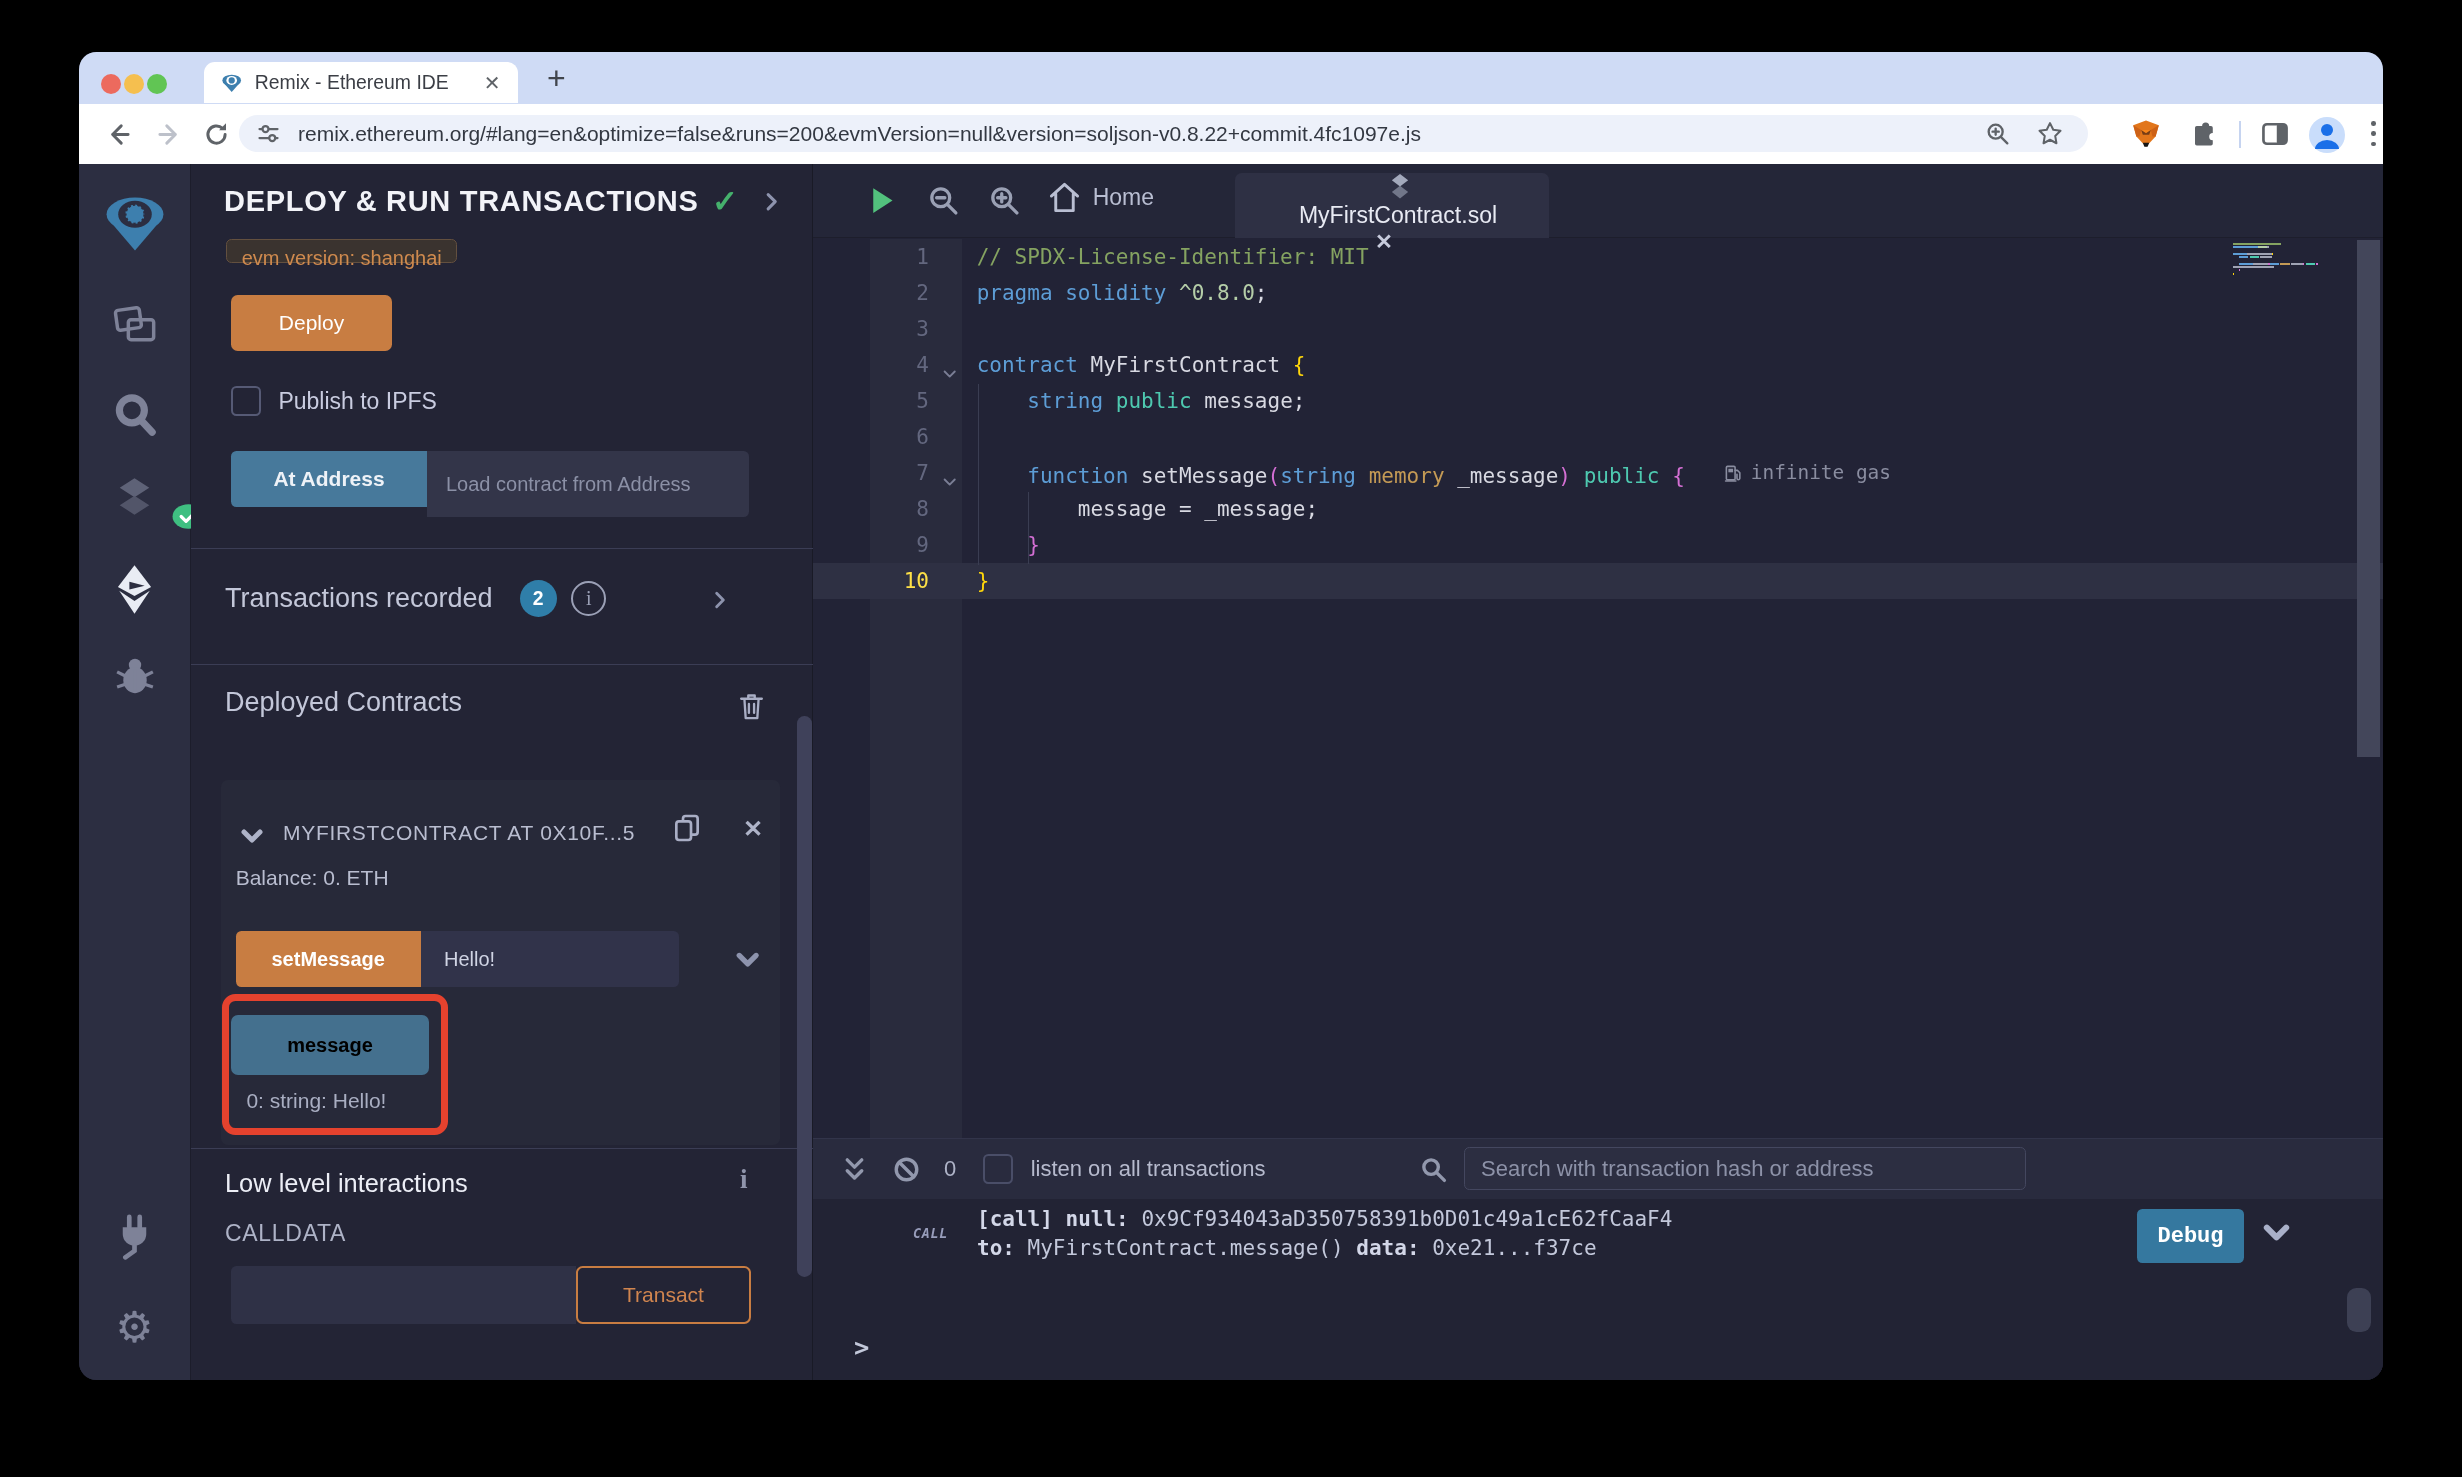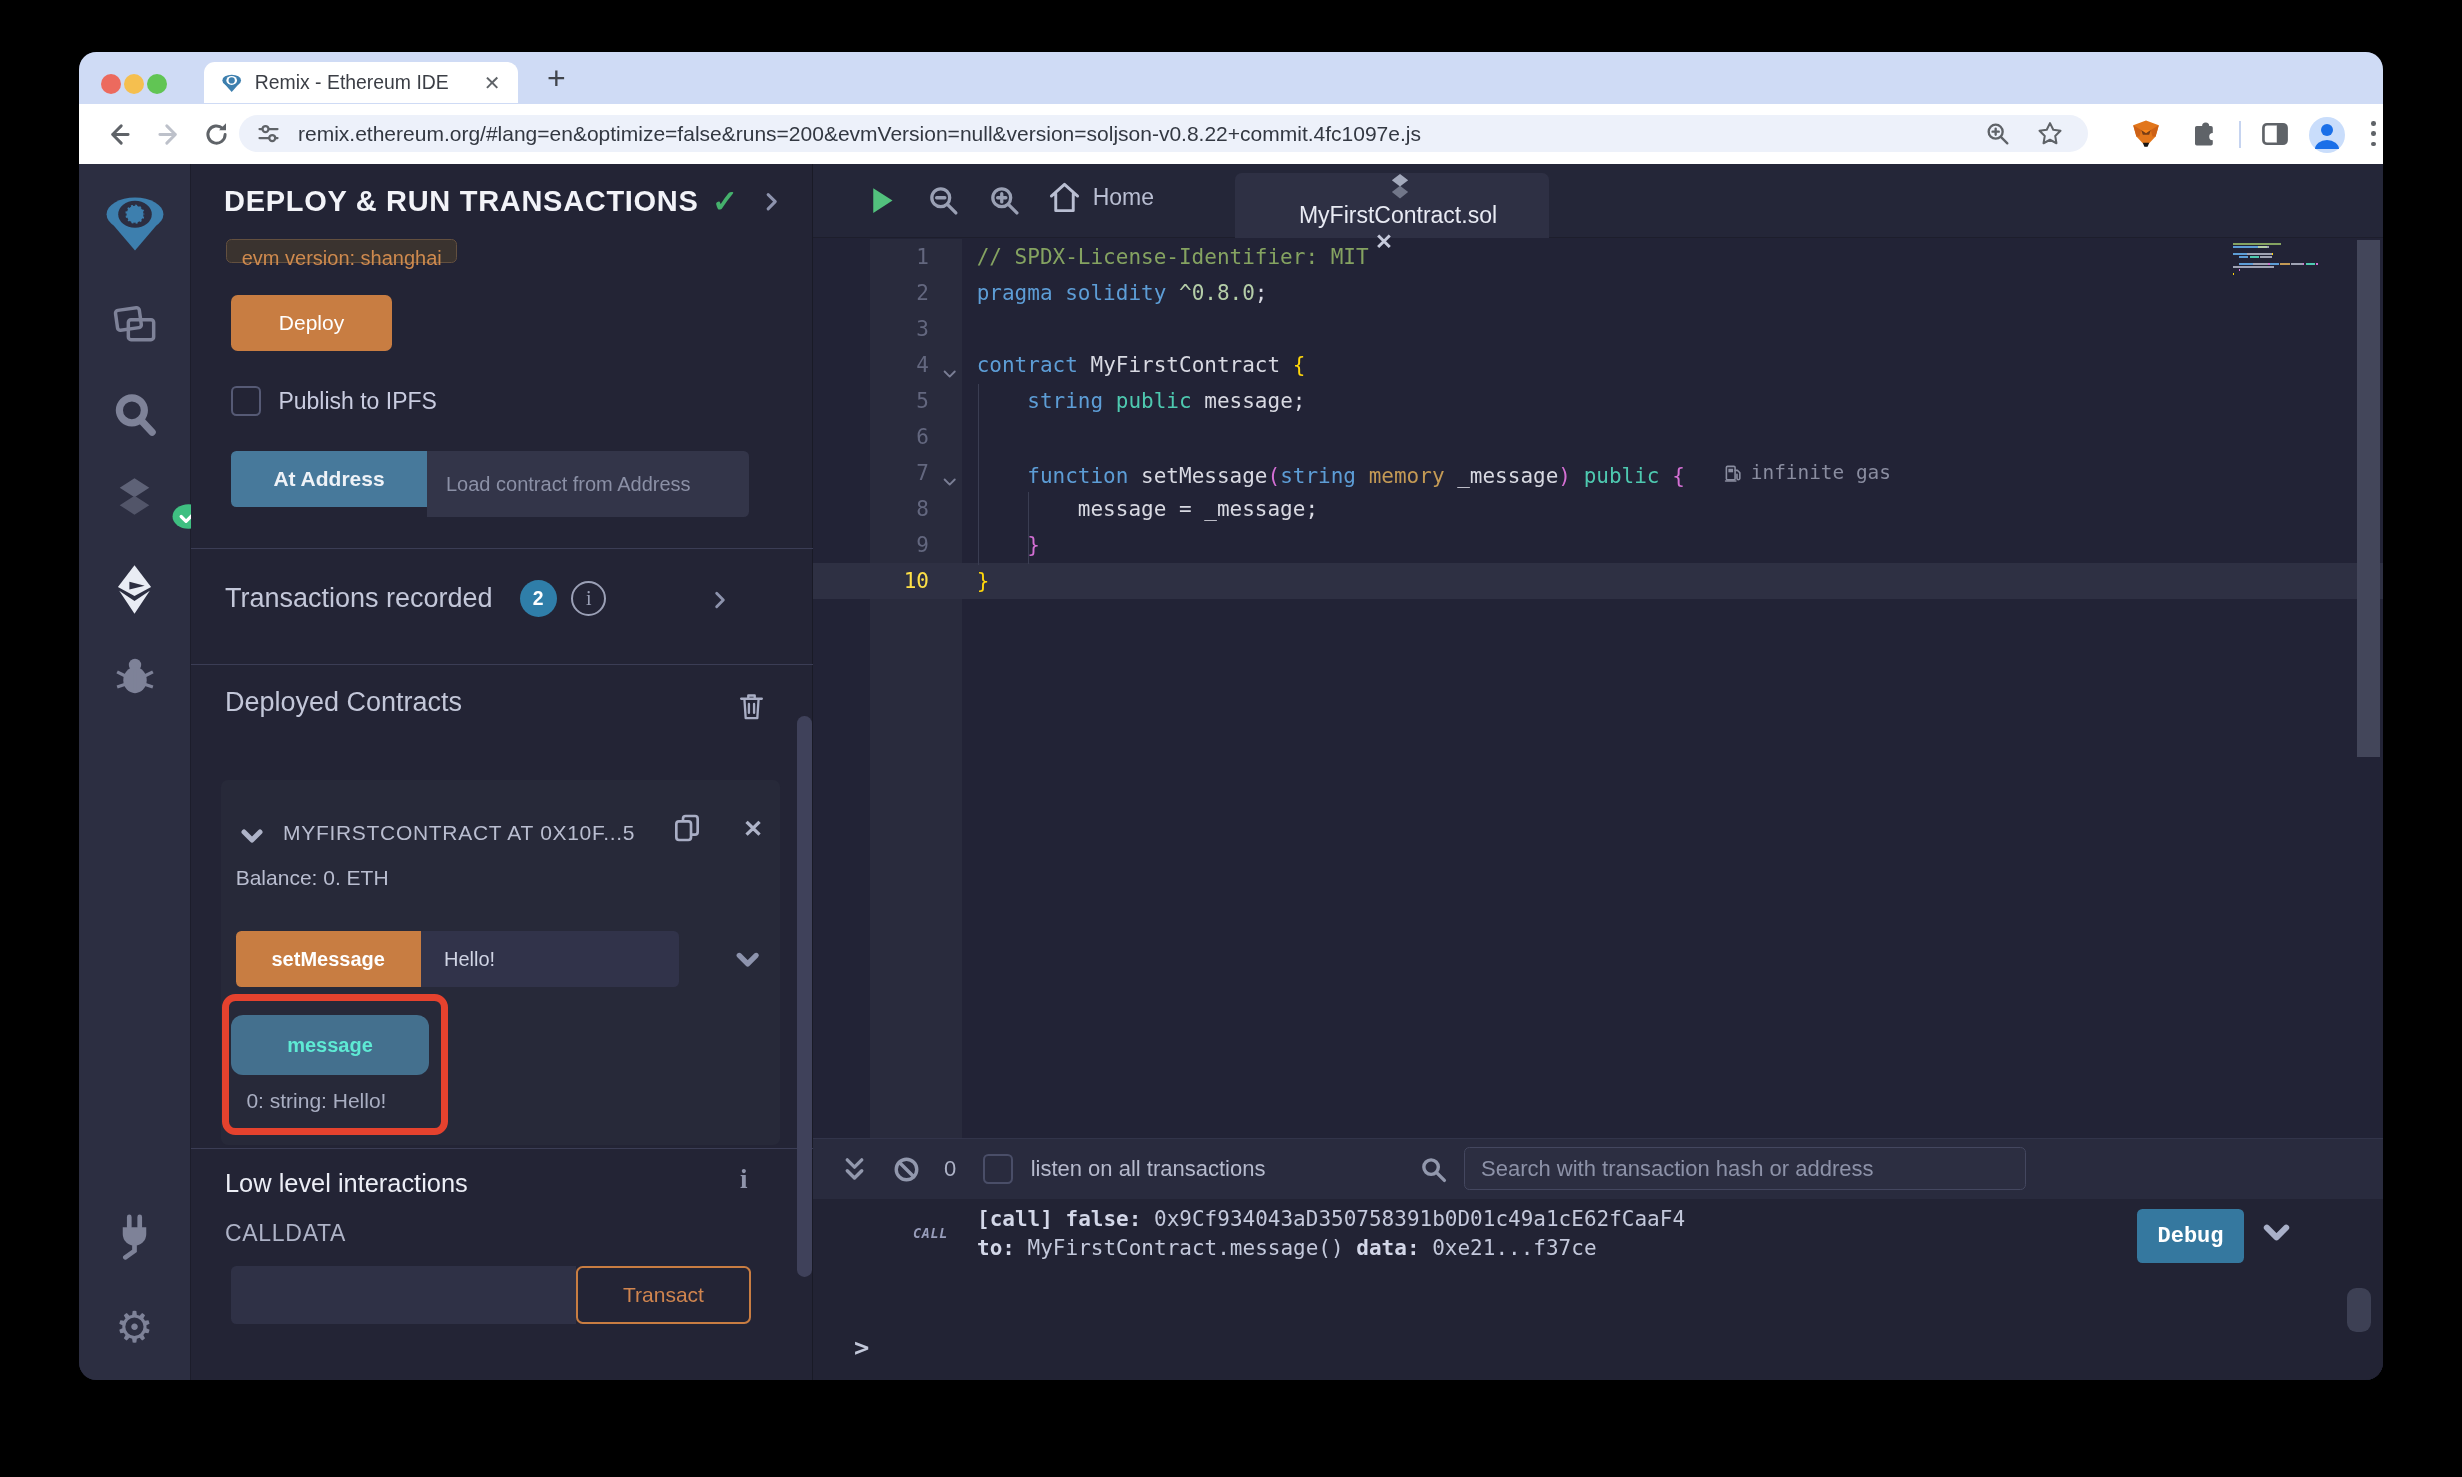--- a/index.html
+++ b/index.html
@@ -73,22 +73,22 @@
   .c-title { left:62px; top:41px; width:381px; font-size:21px; letter-spacing:0.7px; color:#b9bdd0;
              white-space:nowrap; overflow:hidden;}
   .c-copy { left:450px; top:32px; width:32px; height:32px; color:#a9aec5;}
   .c-x { left:522px; top:35px; font-size:24px; font-weight:700; color:#aeb3c8;}
   .c-bal { left:14.7px; top:86px; font-size:21px; color:#b9bdd0;}
   .sm-btn { left:14.7px; top:151px; width:185px; height:56px; background:#c87d42; border-radius:5.4px 0 0 5.4px;
             color:#fff; font-size:20px; font-weight:700; display:flex; align-items:center; justify-content:center;}
   .sm-in { left:200px; top:151px; width:258px; height:56px; background:#31334a; border:none; outline:none;
            border-radius:0 5.4px 5.4px 0; color:#d0d4e4; font-size:20px; padding-left:23px; font-family:"Liberation Sans",sans-serif;}
   .sm-chev { left:514px; top:167px; width:25.4px; height:25.4px; color:#8d93ad;}
-  .msg-btn { left:10px; top:235px; width:198px; height:60px; background:#44708e; border-radius:12px;
-             color:#5eead4; font-size:20px; font-weight:700; display:flex; align-items:center; justify-content:center;}
+  .msg-btn { left:10px; top:235px; width:198px; height:60px; background:#44708e; border-radius:7px;
+             color:#000000; font-size:20px; font-weight:700; display:flex; align-items:center; justify-content:center;}
   .msg-res { left:25.4px; top:309px; font-size:21px; color:#a9aec2;}
   .red-box { left:31px; top:830px; width:226px; height:141px; border:7.4px solid #e5422e; border-radius:13.4px; }
   .ll-row { left:34px; top:1005px; font-size:25.4px; color:#eceef6;}
   .ll-info { left:549px; top:1000px; font-size:27px; font-weight:700; color:#8f94ab; font-family:"Liberation Serif",serif;}
   .calldata { left:34px; top:1056px; font-size:23px; letter-spacing:0.7px; color:#aeb3c7;}
   .cd-in { left:40px; top:1102px; width:345px; height:58px; background:#2f3146; border:none; outline:none;
            border-radius:5.4px 0 0 5.4px;}
   .transact { left:385px; top:1102px; width:175px; height:58px; border:2px solid #c87d42; border-radius:6.7px;
               color:#d0854f; font-size:21px; display:flex; align-items:center; justify-content:center; background:transparent;}
   .p-scroll { left:606px; top:552px; width:14.7px; height:561px; border-radius:7.4px; background:#3f415a;}
@@ -423,21 +423,21 @@
           <span class="cnt">0</span>
           <span class="chk"></span>
           <span class="lbl">listen on all transactions</span>
         </div>
         <span class="t-search-ic"><svg viewBox="0 0 24 24" width="100%" height="100%">
               <circle cx="10" cy="10" r="6" fill="none" stroke="currentColor" stroke-linecap="round" stroke-linejoin="round" stroke-width="2.8"></circle>
               <path d="M14.8 14.8L21 21" fill="none" stroke="currentColor" stroke-linecap="round" stroke-linejoin="round" stroke-width="2.8"></path>
             </svg></span>
         <input class="t-search" placeholder="Search with transaction hash or address" style="">
         <span class="call-tag">CALL</span>
-        <div class="t-log" id="term-log"><div><b>[call]</b><span> </span><b>false:</b><span> 0x9Cf934043aD350758391b0D01c49a1cE62fCaaF4</span></div><div><b>to:</b><span> MyFirstContract.message() </span><b>data:</b><span> 0xe21...f37ce</span></div></div>
+        <div class="t-log" id="term-log"><div><b>[call]</b><span> </span><b>null:</b><span> 0x9Cf934043aD350758391b0D01c49a1cE62fCaaF4</span></div><div><b>to:</b><span> MyFirstContract.message() </span><b>data:</b><span> 0xe21...f37ce</span></div></div>
         <div class="debug-btn">Debug</div>
         <span class="debug-chev"><svg viewBox="0 0 24 24" width="100%" height="100%">
               <path d="M4 8l8 8 8-8" fill="none" stroke="currentColor" stroke-linecap="round" stroke-linejoin="round" stroke-width="5"></path>
             </svg></span>
         <span class="prompt">&gt;</span>
         <div class="t-scroll"></div>
       </div>
     </div>
   </div>
 </div>

